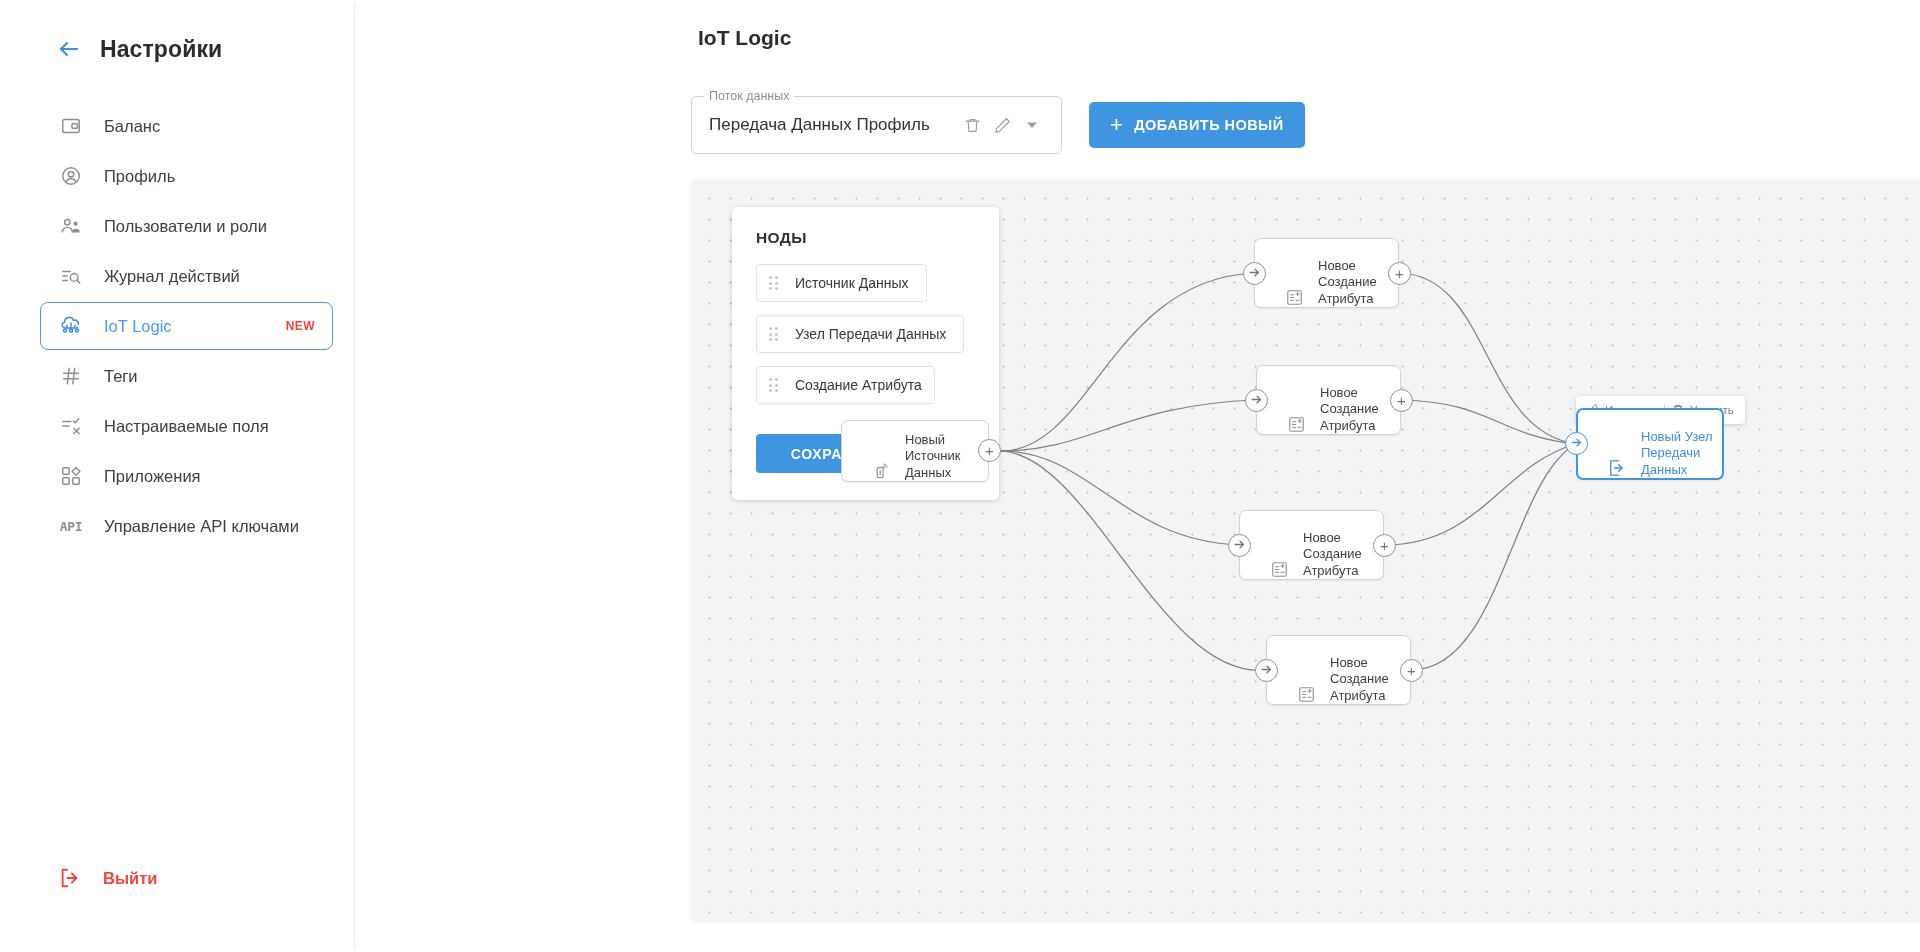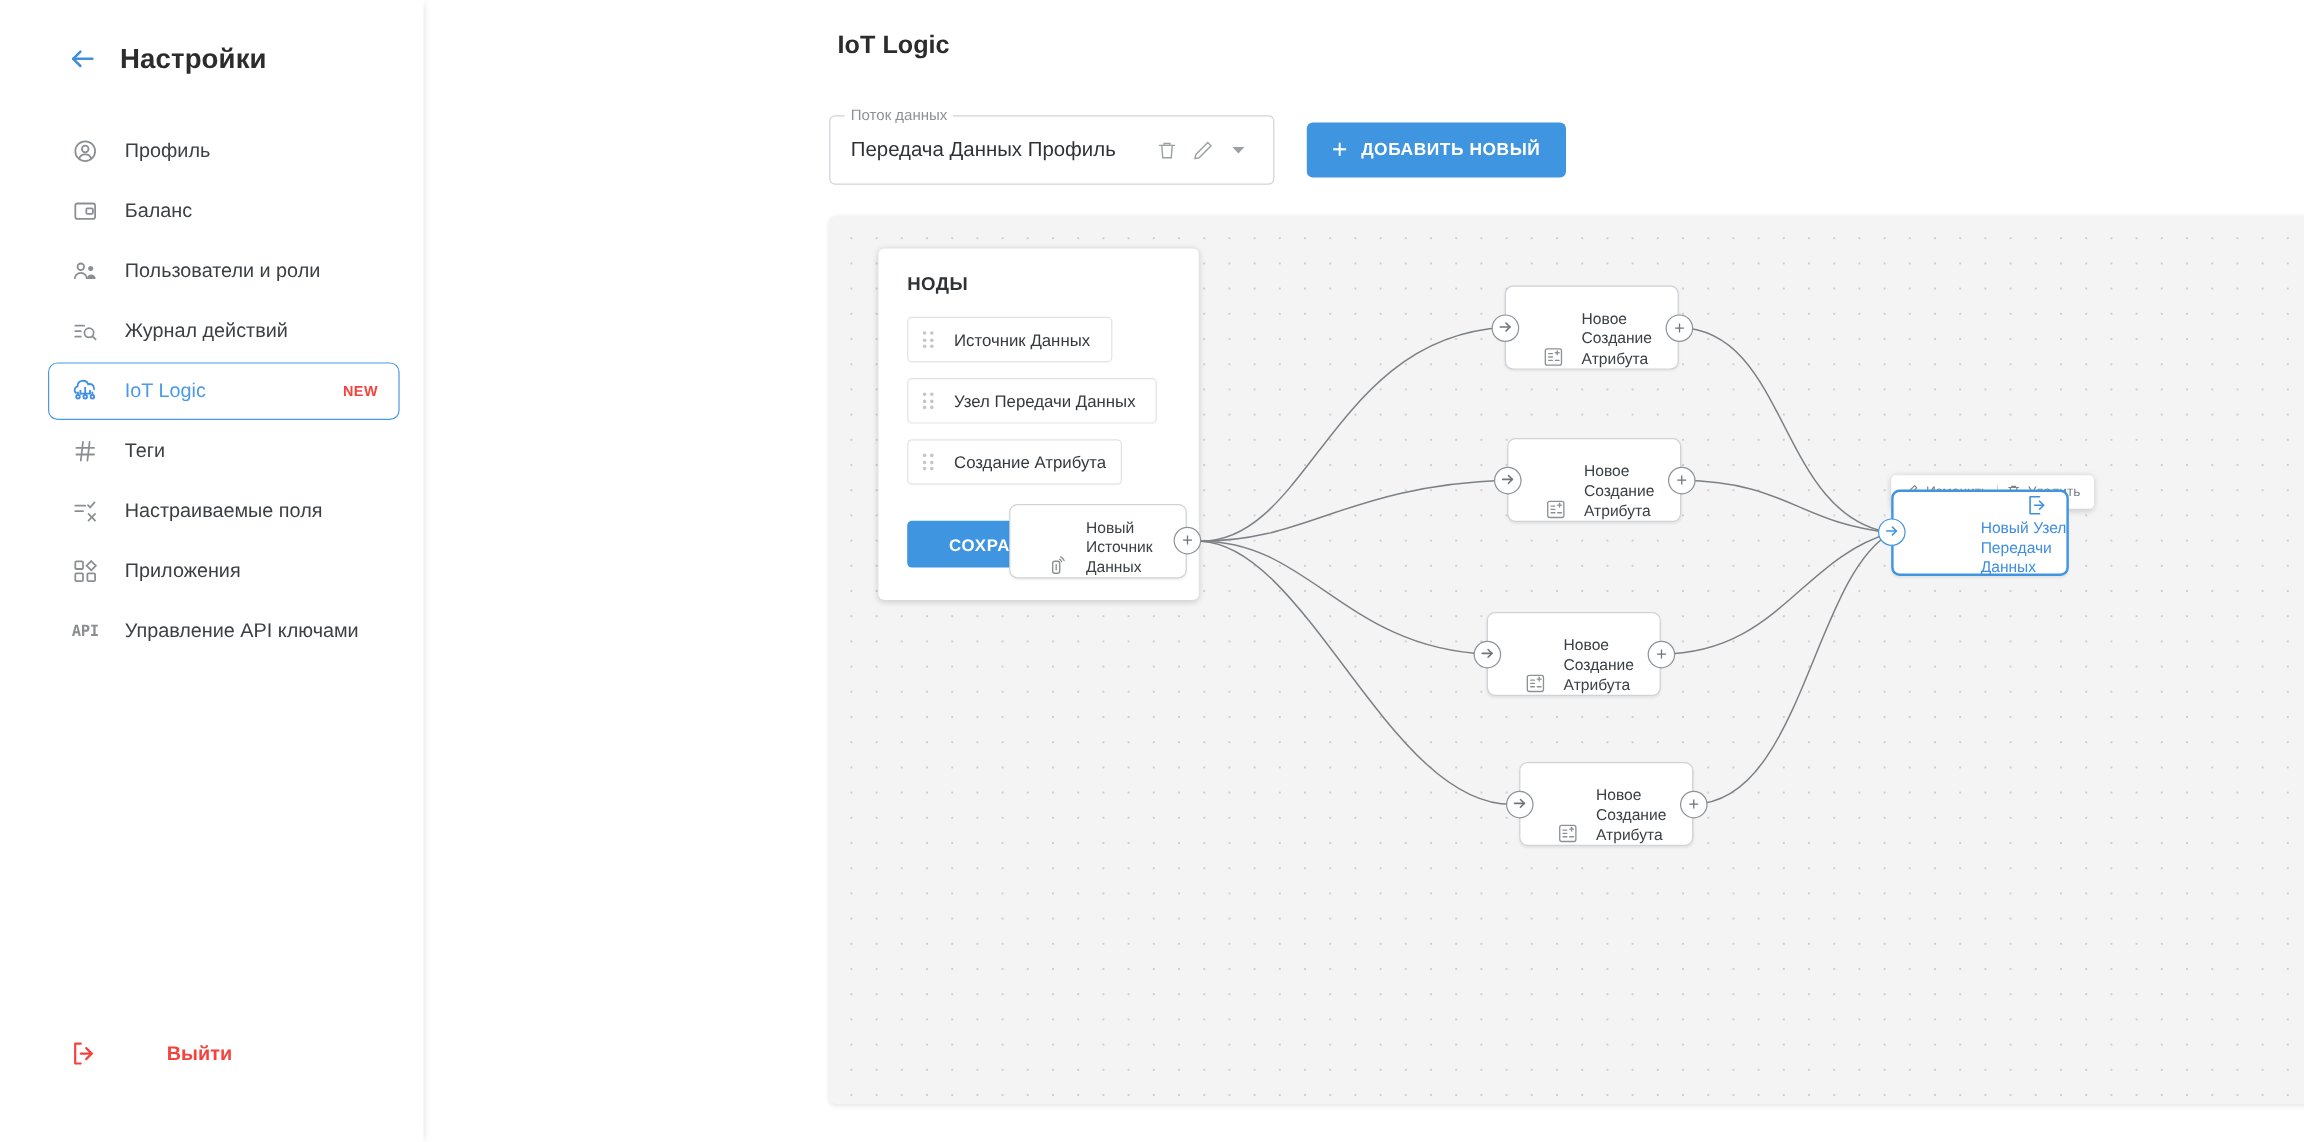--- a/index.html
+++ b/index.html
@@ -51,21 +51,20 @@
     color: #f4433c; letter-spacing: .4px;
   }
   .api-glyph {
     font-family: "DejaVu Sans Mono", monospace;
     font-size: 13px; font-weight: bold; letter-spacing: -.4px;
   }
   .logout {
     position: absolute; left: 20px; bottom: 52px;
     display: flex; align-items: center; height: 44px; padding: 0 17px;
     cursor: pointer;
-    gap: 36px;
   }
   .logout .ic { width: 26px; flex: 0 0 26px; margin-right: 20px; color: #f4433c;
                 display:flex; align-items:center; justify-content:center;}
   .logout .lbl { font-size: 16.5px; font-weight: bold; color: #f4433c; }
 
   
   .main { flex: 1 1 auto; position: relative; background: #fff; }
   .page-title {
     position: absolute; left: 345px; top: 26px;
     font-size: 21px; font-weight: bold; color: #2c2c2c;
@@ -160,21 +159,21 @@
     box-shadow: 0 1px 2px rgba(0,0,0,0.07);
     cursor: pointer;
   }
   .fnode .nic {
     width: 22px; flex: 0 0 22px; margin: 0 13px 0 28px;
     display: flex; align-items: center; justify-content: center; color: #8c9196;
   }
   .fnode .ntext {
     font-size: 13px; line-height: 16.5px; color: #3b4044; white-space: pre-line;
   }
-  .fnode.sel { border: 2px solid #3f95e0; flex-direction: column; }
+  .fnode.sel { border: 2px solid #3f95e0; }
   .fnode.sel .ntext { color: #3f8ee0; }
   .fnode.sel .nic { color: #3f8ee0; }
   .port {
     position: absolute; width: 23px; height: 23px; border-radius: 50%;
     background: #fff; border: 1px solid #8d9297;
     display: flex; align-items: center; justify-content: center;
     color: #70757a; cursor: pointer; z-index: 3;
   }
   .port.blue { border-color: #3f95e0; color: #3f95e0; }
   .port .pg { font-size: 15px; line-height: 1; }
@@ -202,36 +201,36 @@
           </svg>
       </span>
       <span class="side-title">Настройки</span>
     </div>
 
     <nav class="nav">
 
       <div class="nav-item">
         <span class="ic">
           <svg width="22" height="22" viewBox="0 0 24 24" fill="none" stroke="currentColor" stroke-width="1.6">
+              <rect x="3" y="5" width="18" height="14" rx="2"></rect>
+              <rect x="13" y="9.5" width="6" height="5" rx="1"></rect>
+            </svg>
+        </span>
+        <span class="lbl">Баланс</span>
+      </div>
+
+      <div class="nav-item">
+        <span class="ic">
+          <svg width="22" height="22" viewBox="0 0 24 24" fill="none" stroke="currentColor" stroke-width="1.6">
               <circle cx="12" cy="12" r="9"></circle>
               <circle cx="12" cy="10" r="3"></circle>
               <path d="M6.5 18.5a6 6 0 0 1 11 0"></path>
             </svg>
         </span>
         <span class="lbl">Профиль</span>
-      </div>
-
-      <div class="nav-item">
-        <span class="ic">
-          <svg width="22" height="22" viewBox="0 0 24 24" fill="none" stroke="currentColor" stroke-width="1.6">
-              <rect x="3" y="5" width="18" height="14" rx="2"></rect>
-              <rect x="13" y="9.5" width="6" height="5" rx="1"></rect>
-            </svg>
-        </span>
-        <span class="lbl">Баланс</span>
       </div>
 
       <div class="nav-item">
         <span class="ic">
           <svg width="22" height="22" viewBox="0 0 24 24" fill="none" stroke="currentColor" stroke-width="1.6">
               <circle cx="8" cy="8" r="3"></circle>
               <path d="M2.5 19a5.5 5.5 0 0 1 11 0"></path>
               <circle cx="17" cy="9.5" r="2.3" fill="currentColor" stroke="none"></circle>
               <path d="M13.5 19a4 4 0 0 1 8 0" fill="currentColor" stroke="none"></path>
             </svg>

